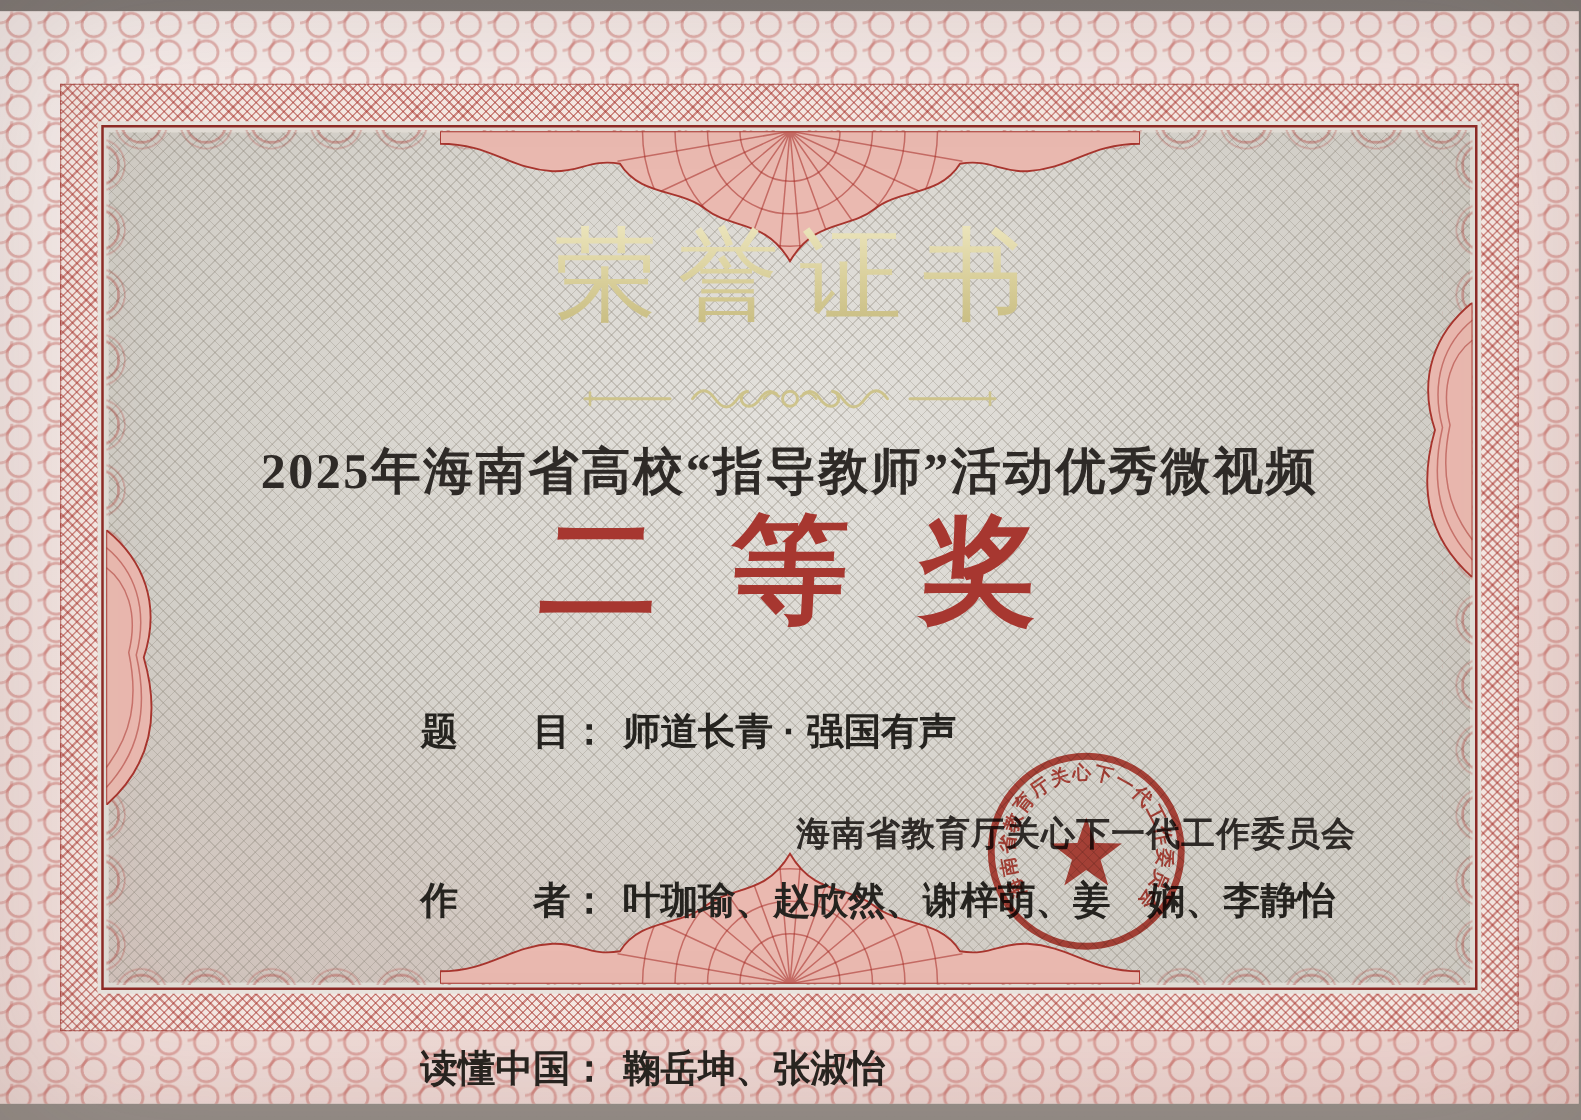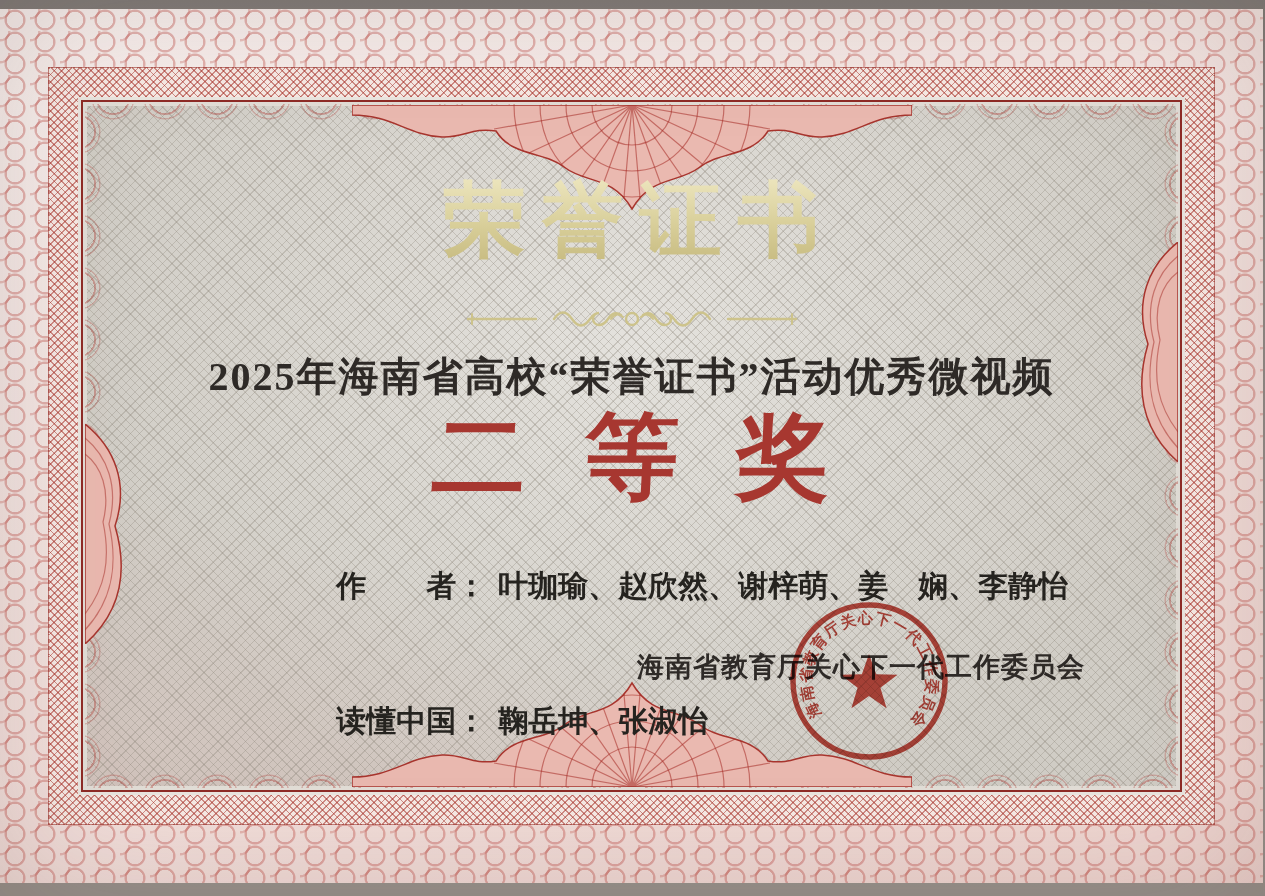--- a/index.html
+++ b/index.html
@@ -54,21 +54,21 @@
     background-image:radial-gradient(circle at 32px 26px, rgba(0,0,0,0) 15px, rgba(171,48,42,.42) 15px, rgba(171,48,42,.42) 16.5px, rgba(0,0,0,0) 17.5px, rgba(0,0,0,0) 20px, rgba(171,48,42,.30) 20px, rgba(171,48,42,.30) 21px, rgba(0,0,0,0) 22px);
     background-size:26px 52px;background-repeat:repeat-y;}
 
   .rosette-top{position:absolute;top:-1px;left:50%;transform:translateX(-50%);z-index:2;}
   .rosette-bottom{position:absolute;bottom:-1px;left:50%;transform:translateX(-50%) scaleY(-1);z-index:2;}
   .blob-left{position:absolute;left:-2px;top:318px;z-index:2;}
   .blob-right{position:absolute;right:-2px;top:136px;transform:scaleX(-1);z-index:2;}
 
   
   .title-cn{position:absolute;top:72px;left:0;right:0;text-align:center;z-index:5;
-    font-size:82px;font-weight:bold;letter-spacing:16px;padding-left:16px;line-height:1.05;
+    font-size:82px;font-weight:normal;letter-spacing:16px;padding-left:16px;line-height:1.05;
     background:linear-gradient(180deg,#ece5bd 0%,#d8ce99 55%,#c7bb80 100%);
     -webkit-background-clip:text;background-clip:text;color:transparent;
     text-shadow:none;}
   .title-en{position:absolute;top:162px;left:0;right:0;text-align:center;z-index:5;
     font-size:24px;font-weight:600;letter-spacing:9px;padding-left:9px;color:#cfc58d;}
   .divider{position:absolute;top:196px;left:50%;transform:translateX(-50%);z-index:5;}
   .event{position:absolute;top:243px;left:0;right:0;text-align:center;z-index:5;
     font-size:40px;font-weight:bold;letter-spacing:2px;color:#2e2a27;}
   .award{position:absolute;top:304px;left:0;right:0;text-align:center;z-index:5;
     font-size:94px;font-weight:bold;letter-spacing:58px;padding-left:58px;line-height:1;
@@ -151,24 +151,27 @@
                   <path d="M10,12 V22" stroke-width="2"></path>
                 <path d="M266,17 H334"></path>
                   <path d="M330,12 V22" stroke-width="2"></path>
                 <path d="M92,17 q9,-13 18,0 q9,13 18,0 q4,-6 9,-6 a5.5,5.5 0 1,0 0,12 q5,0 9,-6 q6,-9 13,-4"></path>
                 <path d="M248,17 q-9,-13 -18,0 q-9,13 -18,0 q-4,-6 -9,-6 a5.5,5.5 0 1,1 0,12 q-5,0 -9,-6 q-6,-9 -13,-4"></path>
                 <circle cx="170" cy="17" r="6"></circle>
                 <path d="M149,17 q6,-8 12,-2 M191,17 q-6,-8 -12,-2" stroke-width="2"></path>
               </g>
             </svg>
 
-            <div class="event">2025年海南省高校“荣誉证书”活动优秀微视频</div>
+            <div class="event">2025年海南省高校“指导教师”活动优秀微视频</div>
             <div class="award">二等奖</div>
 
             <div class="fields">
+              <div class="frow">
+                <span class="flabel">题　　目：</span><span class="fvalue">师道长青 · 强国有声</span>
+              </div>
               <div class="frow">
                 <span class="flabel">作　　者：</span><span class="fvalue">叶珈瑜、赵欣然、谢梓萌、姜　娴、李静怡</span>
               </div>
               <div class="frow">
                 <span class="flabel">读懂中国：</span><span class="fvalue">鞠岳坤、张淑怡</span>
               </div>
             </div>
 
             <div class="issuer">海南省教育厅关心下一代工作委员会</div>
 

